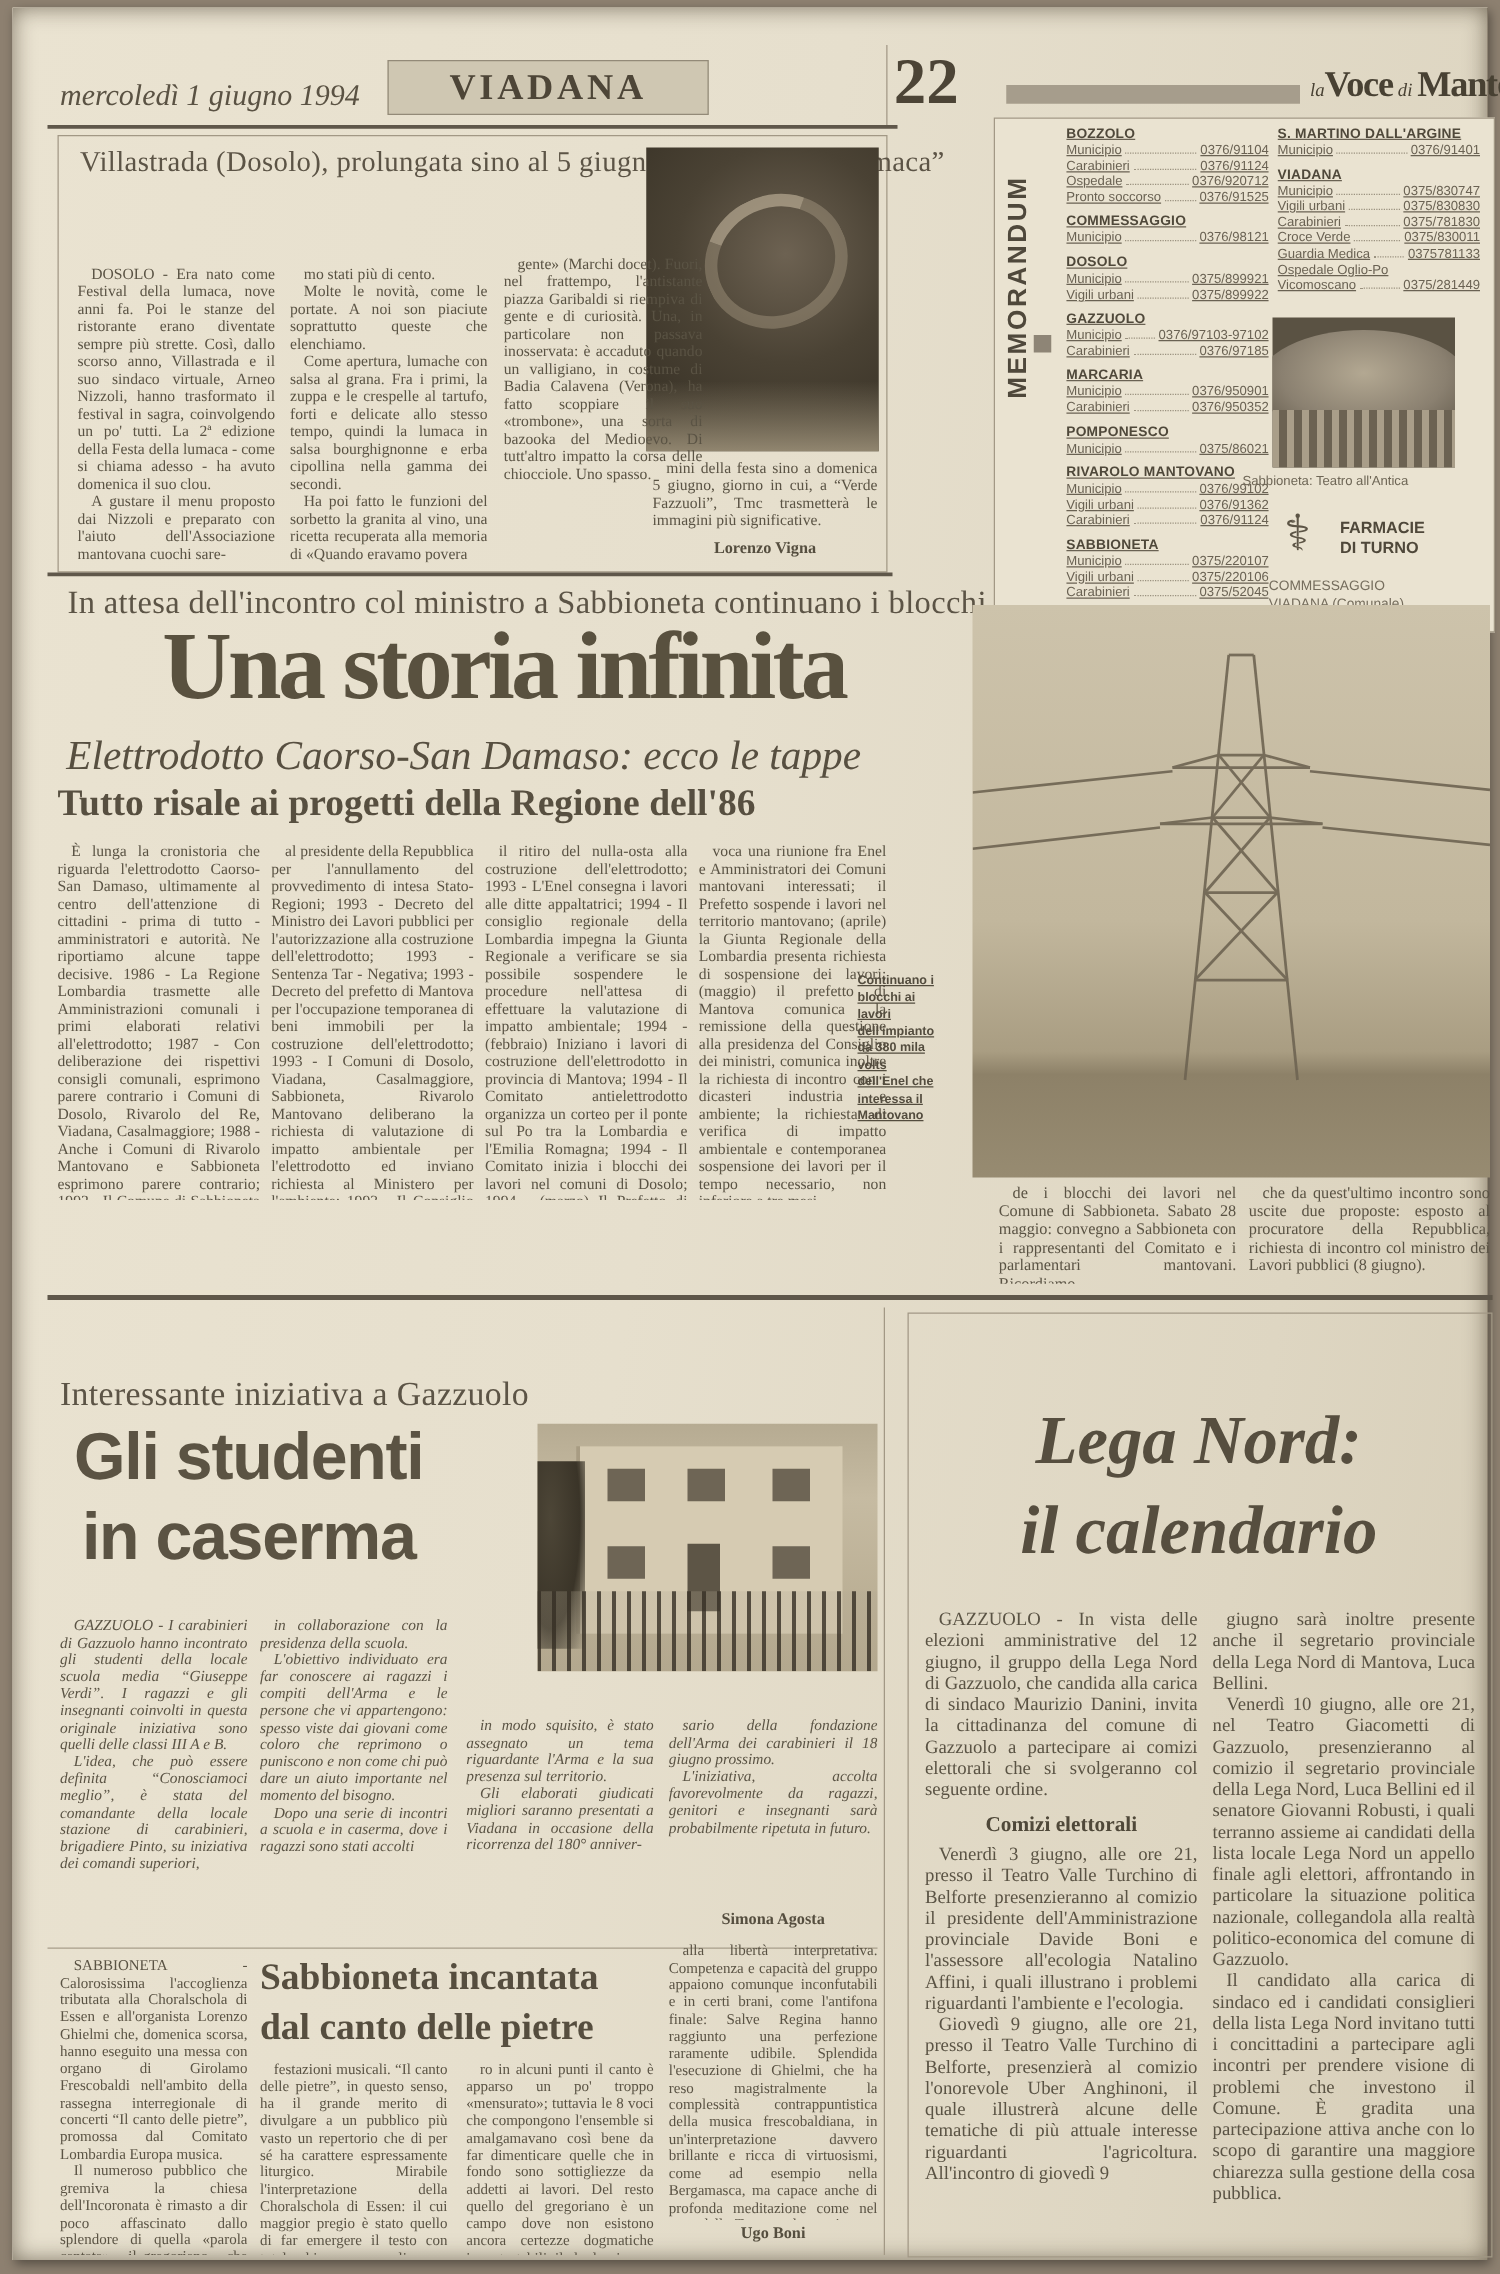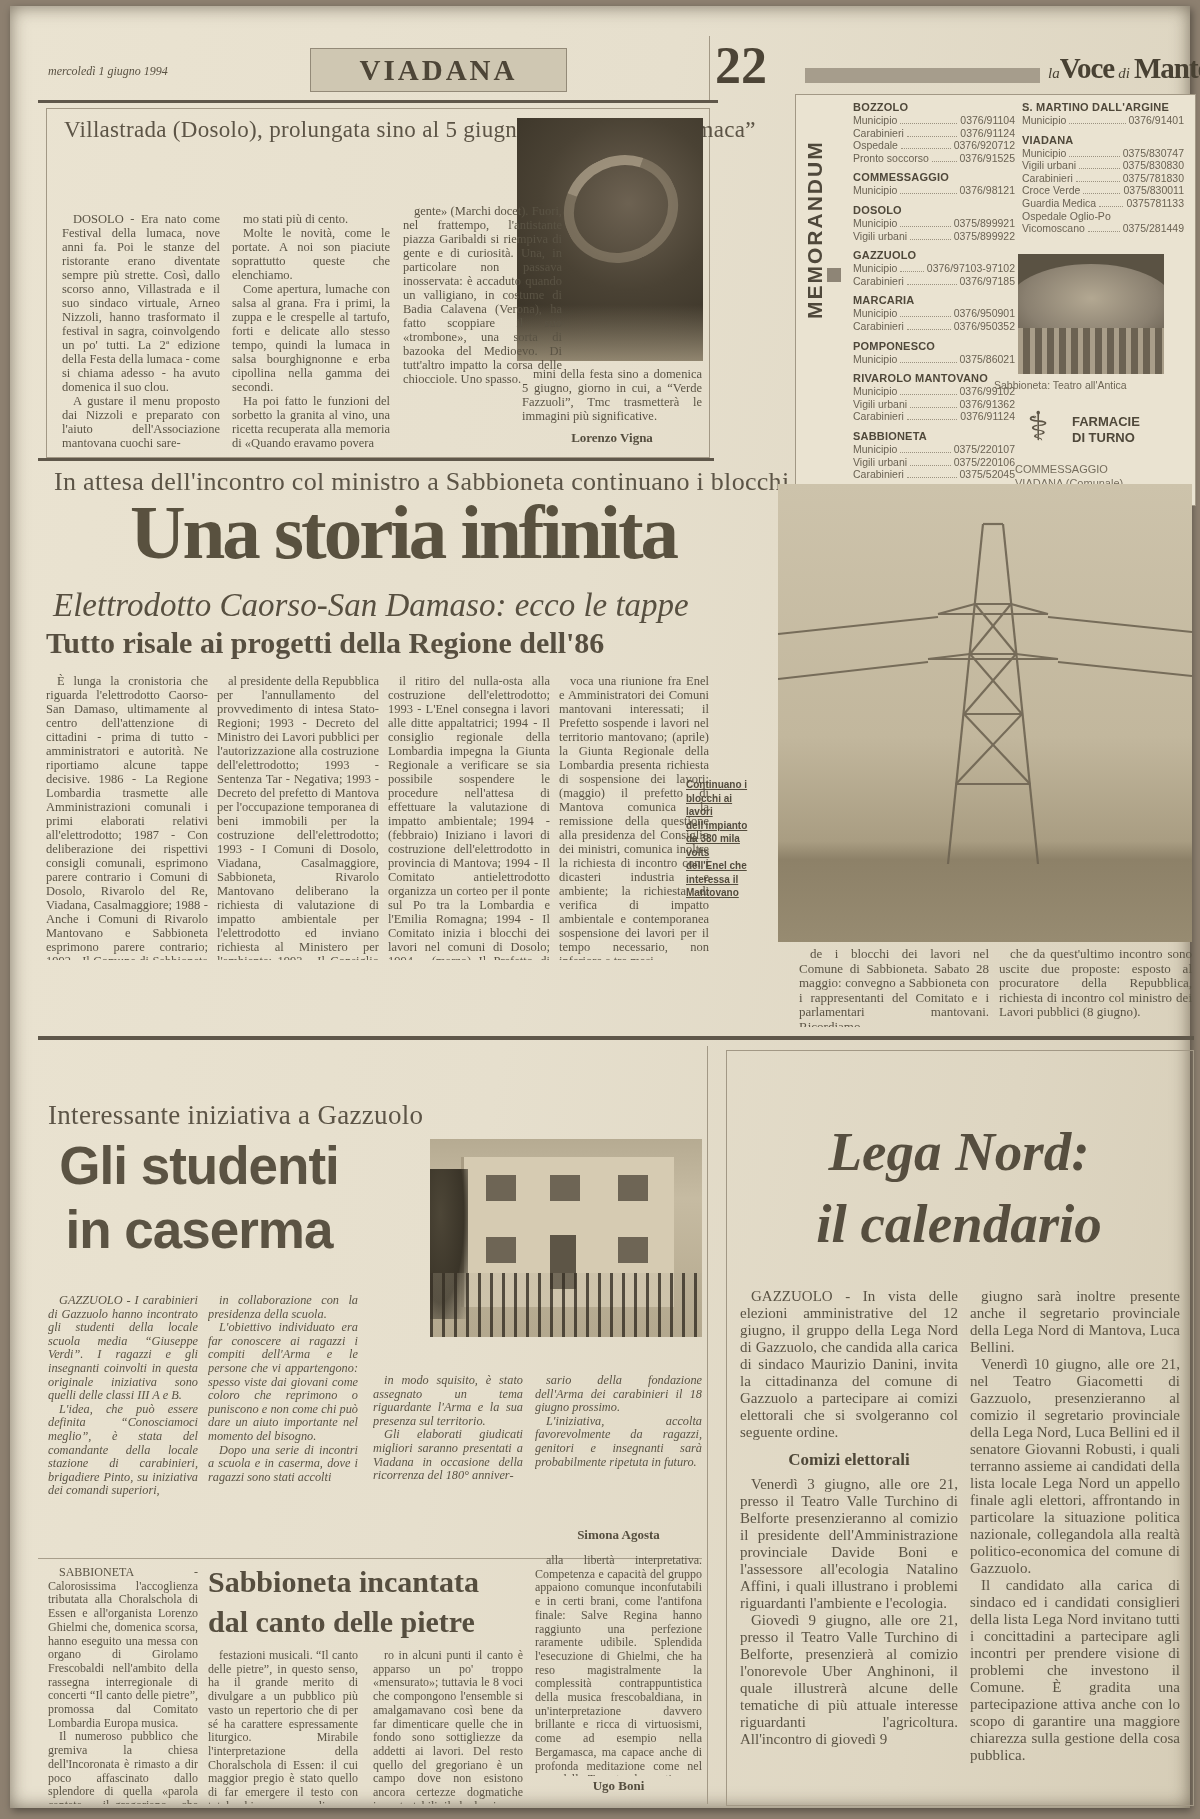--- a/index.html
+++ b/index.html
@@ -11,21 +11,21 @@
   .abs{position:absolute;}
   .serif{font-family:"Liberation Serif", serif;}
   .body-col{color:#5a5344;font-size:12.5px;line-height:14px;text-align:justify;overflow:hidden;}
   .body-col .para{margin:0;text-indent:11px;}
   .body-col .para:first-child{}
   .kicker{color:#5c5446;font-size:24px;letter-spacing:.3px;white-space:nowrap;}
   .byline{font-weight:bold;color:#554e3f;font-size:13px;text-align:center;font-family:Liberation Serif, serif;}
   .rule{background:#5f574a;}
   .thin-border{border:1px solid #a29885;}
   
-  #date{left:38px;top:58px;font-style:italic;font-size:12px;color:#5a5243;}
+  #date{left:38px;top:58px;font-style:italic;font-size:24px;color:#5a5243;}
   #viadana-box{left:300px;top:42px;width:255px;height:42px;background:#cfc7b2;
                border:1px solid #938a78;display:flex;align-items:center;justify-content:center;}
   #viadana-box span{font-weight:bold;font-size:29px;letter-spacing:3px;color:#4d4537;}
   #page-num{left:705px;top:30px;font-weight:bold;font-size:52px;color:#4c4436;font-family:"Liberation Serif",serif;}
   #brand-bar{left:795px;top:62px;width:235px;height:15px;background:#a69d8c;}
   #brand{left:1038px;top:46px;width:150px;color:#484133;white-space:nowrap;}
   #brand .small{font-size:15px;font-style:italic;}
   #brand .big{font-size:29px;font-weight:bold;letter-spacing:-1px;}
   #header-rule{left:28px;top:94px;width:680px;height:3px;}
   #vline-22{left:699px;top:30px;width:1px;height:64px;background:#a29885;}
@@ -46,21 +46,21 @@
   #a1-col4{left:512px;top:361px;width:180px;height:64px;}
   #a1-byline{left:512px;top:424px;width:180px;}
   
   #memo-box{left:785px;top:88px;width:399px;height:410px;background:#eae3d1;}
   #memo-label{left:793px;top:98px;height:215px;width:26px;writing-mode:vertical-rl;transform:rotate(180deg);
       font-family:"Liberation Sans",sans-serif;font-weight:bold;font-size:21px;letter-spacing:2px;color:#4f483b;}
   #memo-bullet{left:817px;top:262px;width:14px;height:14px;background:#8e8576;}
   .towns{font-family:"Liberation Sans",sans-serif;font-size:10.5px;color:#6a6253;}
   #towns-left{left:843px;top:95px;width:162px;height:396px;overflow:hidden;}
   #towns-right{left:1012px;top:95px;width:162px;height:160px;overflow:hidden;}
-  .town{margin-bottom:7px;}
+  .town{margin-bottom:7px;text-decoration:underline;}
   .town h4{margin:0 0 1px 0;font-size:11px;color:#4f483a;letter-spacing:.2px;}
   .ph-row{display:flex;align-items:baseline;line-height:12.6px;}
   .ph-dots{flex:1;border-bottom:1px dotted #9b9280;margin:0 3px 2px 3px;min-width:6px;}
   #teatro-photo{left:1008px;top:248px;width:146px;height:120px;background:#5a5243;overflow:hidden;}
   #teatro-photo .dome{position:absolute;left:-12px;top:10px;width:170px;height:86px;border-radius:50%;
       background:radial-gradient(ellipse at 50% 40%,#b3a892 0%,#8a8070 55%,#564e40 100%);}
   #teatro-photo .cols{position:absolute;left:0;bottom:0;width:100%;height:46px;
       background:repeating-linear-gradient(90deg,#a99e89 0 5px,#6b6252 5px 12px);}
   #teatro-caption{left:984px;top:373px;width:160px;font-family:"Liberation Sans",sans-serif;
       font-size:10.5px;color:#6e6656;}

